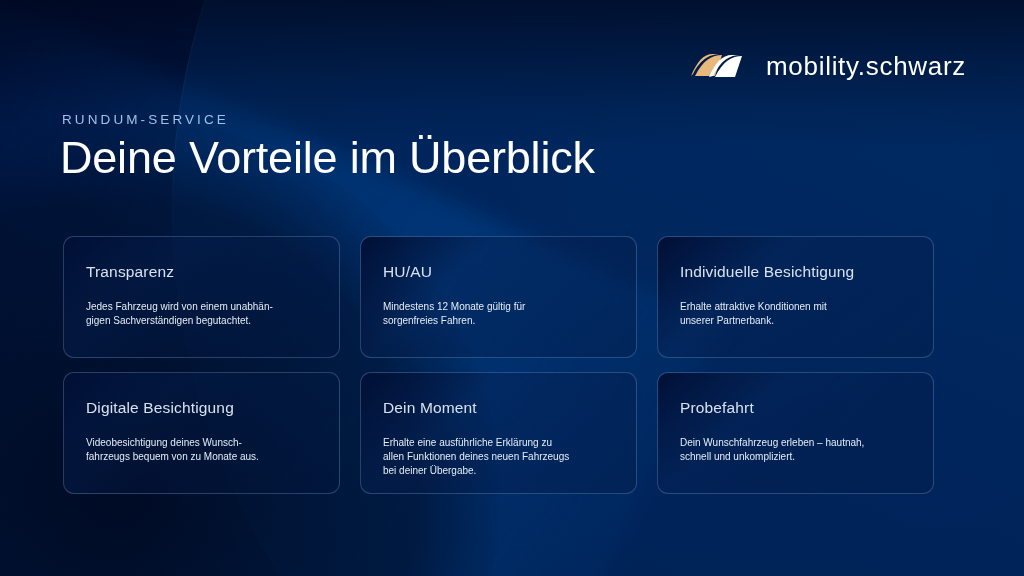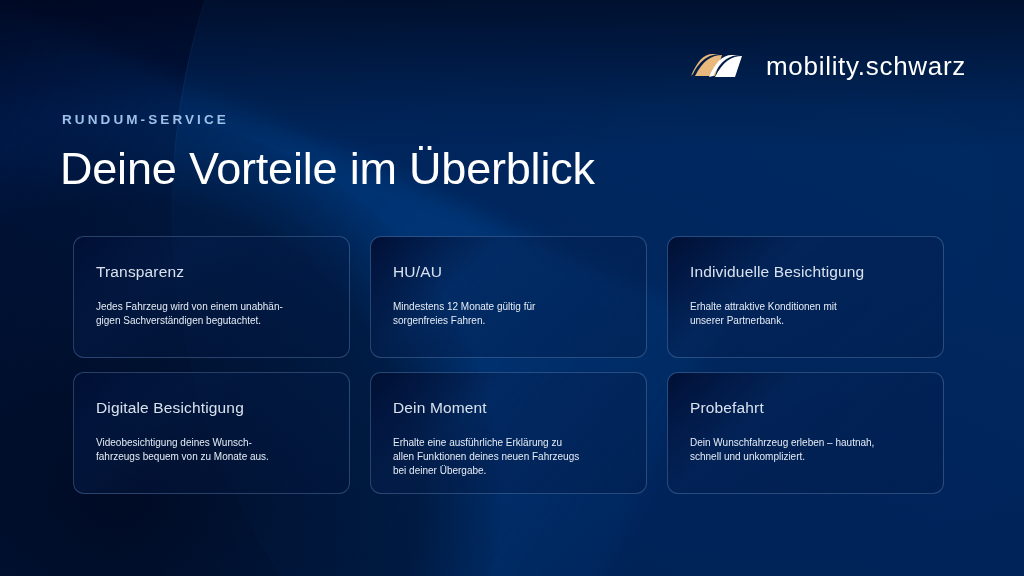--- a/index.html
+++ b/index.html
@@ -103,38 +103,38 @@
   }
 
   
   .eyebrow {
     position: absolute;
     left: 62px;
     top: 112px;
     color: #9fc0e8;
     font-size: 13.5px;
     letter-spacing: 3.1px;
-    font-weight: 700;
+    font-weight: 400;
   }
   .headline {
     position: absolute;
     left: 60px;
-    top: 142px;
+    top: 131px;
     color: #ffffff;
     font-size: 45px;
     font-weight: 400;
     letter-spacing: -.2px;
     line-height: 1.22;
     white-space: nowrap;
   }
 
   
   .grid {
     position: absolute;
-    left: 73px;
+    left: 63px;
     top: 236px;
     width: 872px;
     display: grid;
     grid-template-columns: repeat(3, 277px);
     grid-template-rows: 122px 122px;
     column-gap: 20px;
     row-gap: 14px;
   }
 
   .card {

